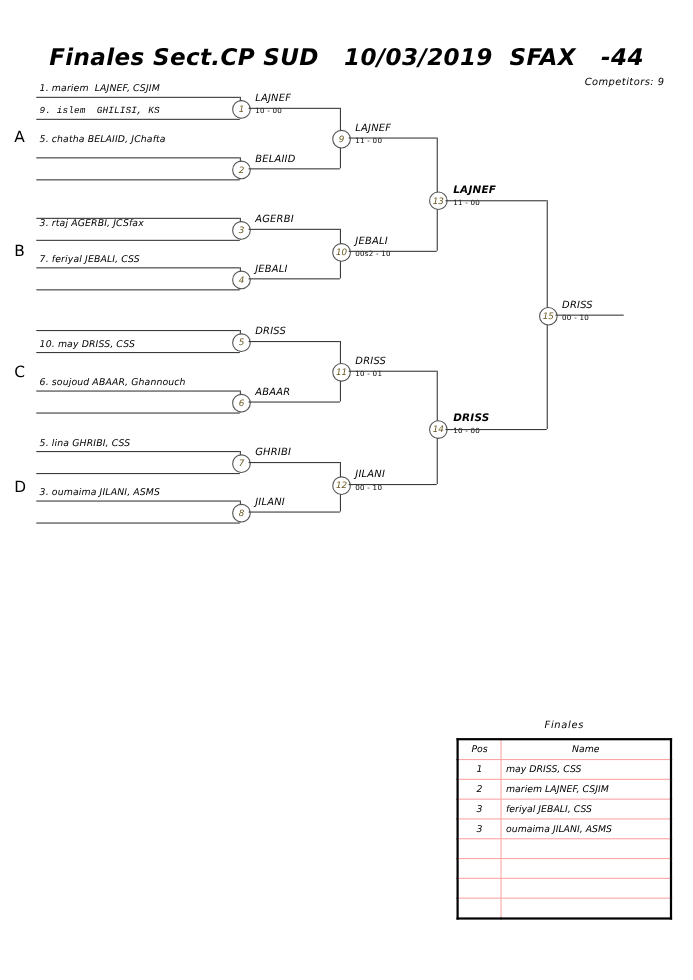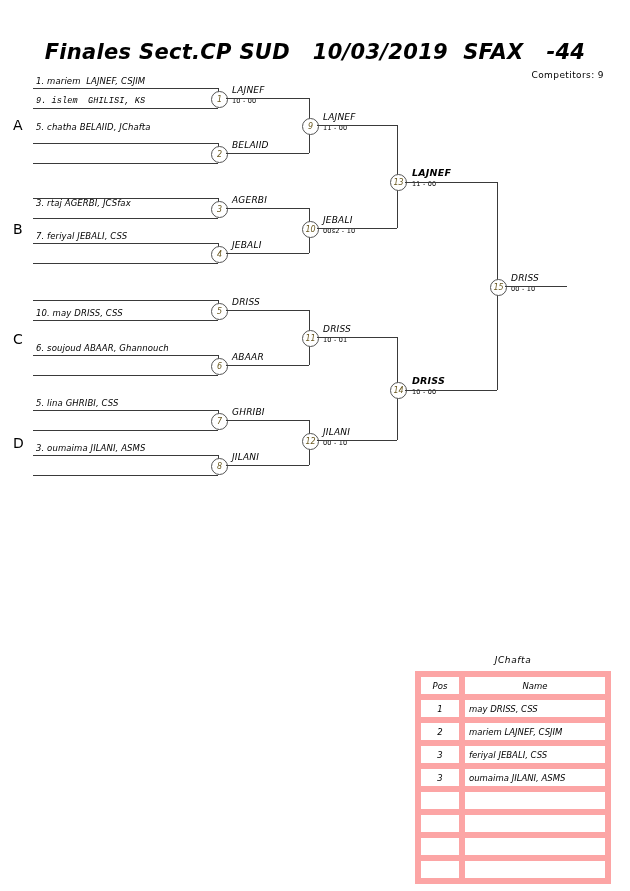--- a/index.html
+++ b/index.html
@@ -30,20 +30,21 @@
     font-family: "DejaVu Sans", sans-serif;
     font-style: italic;
     font-weight: bold;
     font-size: 21px;
     letter-spacing: 0.3px;
     color: #000;
     white-space: pre;
   }
   .competitors {
     right: 26px; top: 70px;
+    font-style: italic;
     font-size: 9px;
     color: #000;
     letter-spacing: 0.4px;
   }
 
   
   .group-letter {
     font-family: "DejaVu Sans", sans-serif;
     font-size: 14px;
     color: #000;
@@ -116,21 +117,21 @@
     color: #000;
     margin-bottom: 6px;
   }
   table.results {
     border-collapse: collapse;
     width: 196px;
     border: 2px solid #000;
     background: #fff;
   }
   table.results td, table.results th {
-    border: 6px solid #fca5a5;
+    border: 1px solid #fca5a5;
     height: 17px;
     font-style: italic;
     font-size: 8.5px;
     color: #000;
     font-weight: normal;
     padding: 0 4px;
   }
   table.results .col-pos {
     width: 30px;
     text-align: center;
@@ -276,21 +277,21 @@
   <div class="abs score" style="left:412px; top:388px;">10 - 00</div>
   <div class="abs hline thin" style="left:405px; top:390px; width:92px;"></div>
 
   <div class="abs vline" style="left:497px; top:182px; height:208px;"></div>
   <div class="abs match-num" style="left:490px; top:279px;">15</div>
   <div class="abs winner" style="left:511px; top:273px;">DRISS</div>
   <div class="abs score" style="left:511px; top:285px;">00 - 10</div>
   <div class="abs hline thin" style="left:505px; top:286px; width:62px;"></div>
 
   <div class="abs results-wrap">
-    <div class="results-title">JChafta</div>
+    <div class="results-title">Finales</div>
     <table class="results">
       <thead>
         <tr>
           <td class="col-pos">Pos</td>
           <td class="col-name">Name</td>
         </tr>
       </thead>
       <tbody>
         <tr>
           <td class="col-pos">1</td>

